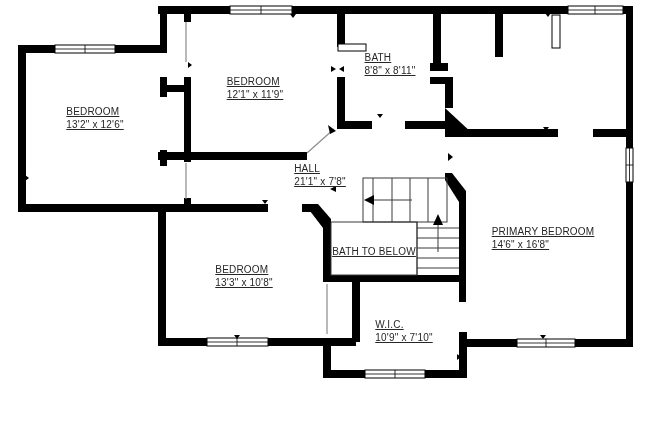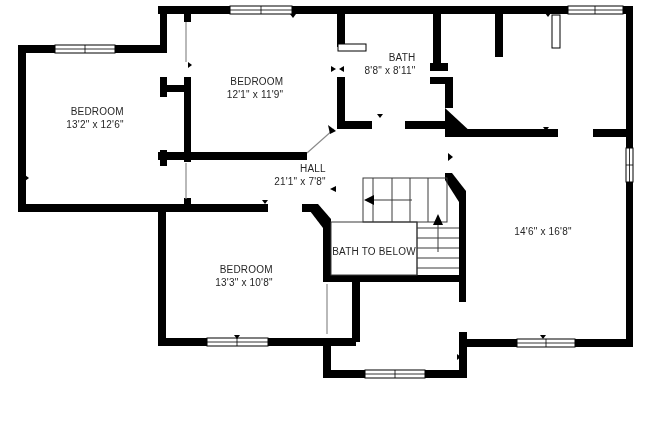--- a/index.html
+++ b/index.html
@@ -1,20 +1,20 @@
 <!DOCTYPE html>
 <html><head>
 <meta charset="utf-8">
 <style>
   html,body{margin:0;padding:0;background:#fff;}
   #plan{position:relative;width:650px;height:433px;background:#fff;outline:1px solid #d9d9d9;
         font-family:"Liberation Sans",sans-serif;overflow:hidden;}
   #plan svg{position:absolute;left:0;top:0;}
-  .room-label{position:absolute;transform:translateX(-50%);text-align:right;
-              color:#262626;font-size:10px;line-height:13px;letter-spacing:.2px;white-space:nowrap;}
+  .room-label{position:absolute;transform:translateX(-50%);text-align:left;
+              color:#262626;font-size:10px;line-height:13px;letter-spacing:.2px;white-space:nowrap;text-decoration:underline;}
   .room-name{font-weight:400;}
   .room-dims{font-weight:400;}
   .wall{fill:#000;}
   .thin{stroke:#3a3a3a;stroke-width:1;fill:none;}
   .swing{stroke:#8a8a8a;stroke-width:1.2;fill:none;}
   .winbox{fill:#fff;stroke:#000;stroke-width:1;}
   .winline{stroke:#000;stroke-width:0.8;}
   .marker{fill:#000;}
 </style>
 </head>
@@ -167,32 +167,37 @@
     <div class="room-name">BEDROOM</div>
     <div class="room-dims">12'1" x 11'9"</div>
   </div>
 
   <div class="room-label" style="left:390px;top:51px">
     <div class="room-name">BATH</div>
     <div class="room-dims">8'8" x 8'11"</div>
   </div>
 
 
-  <div class="room-label" style="left:300px;top:162px">
+  <div class="room-label" style="left:320px;top:162px">
     <div class="room-name">HALL</div>
     <div class="room-dims">21'1" x 7'8"</div>
   </div>
 
   <div class="room-label" style="left:543px;top:225px">
+    <div class="room-name">PRIMARY BEDROOM</div>
     <div class="room-dims">14'6" x 16'8"</div>
   </div>
 
   <div class="room-label" style="left:244px;top:263px">
     <div class="room-name">BEDROOM</div>
     <div class="room-dims">13'3" x 10'8"</div>
   </div>
 
+  <div class="room-label" style="left:404px;top:318px">
+    <div class="room-name">W.I.C.</div>
+    <div class="room-dims">10'9" x 7'10"</div>
+  </div>
 
   <div class="room-label" style="left:374px;top:245px">
     <div class="room-name">BATH TO BELOW</div>
   </div>
 
 </div>
 
 </body></html>

